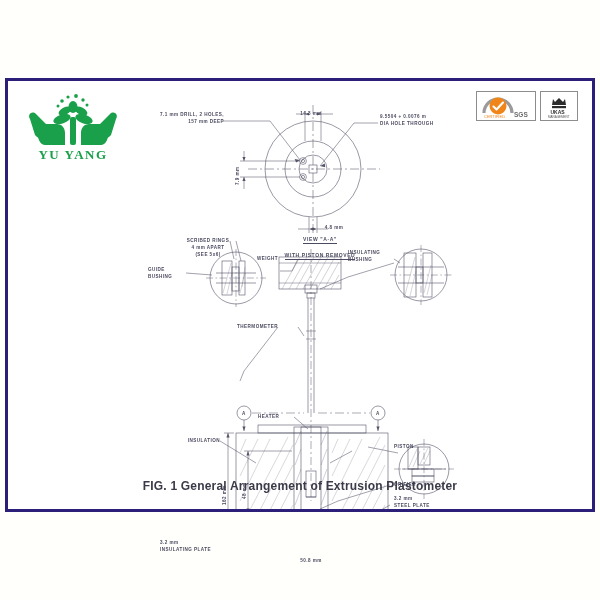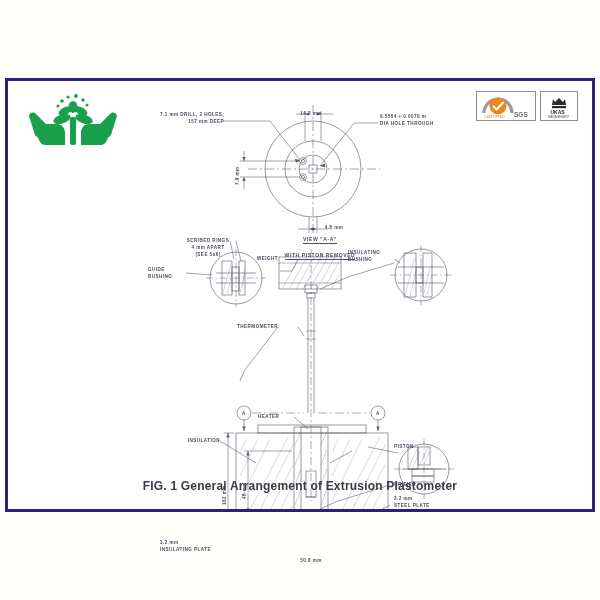--- a/index.html
+++ b/index.html
@@ -93,20 +93,21 @@
           <ellipse cx="55" cy="14" rx="4.5" ry="6"></ellipse>
 
           <circle cx="44" cy="8" r="1.8"></circle>
             <circle cx="50" cy="4" r="1.6"></circle>
           <circle cx="58" cy="3" r="1.9"></circle>
             <circle cx="65" cy="7" r="1.7"></circle>
           <circle cx="69" cy="12" r="1.5"></circle>
             <circle cx="40" cy="13" r="1.5"></circle>
         </g>
       </svg>
+      <div class="logo-text">YU YANG</div>
     </div>
 
     <div class="certs">
       <div class="cert-row1">
         <div class="cert-box b1">
           <svg width="56" height="26" viewBox="0 0 56 26">
             <path d="M6 20 A14 14 0 0 1 34 20" fill="none" stroke="#9a9a9a" stroke-width="3.2"></path>
             <circle cx="20" cy="13" r="8.5" fill="#f0861a"></circle>
             <path d="M15.5 13.5 l3 3 l6.5 -7" fill="none" stroke="#fff" stroke-width="2.1" stroke-linecap="round" stroke-linejoin="round"></path>
             <text x="6" y="25" font-size="4" fill="#f0861a" font-family="Liberation Sans, sans-serif">CERTIFIED</text>

